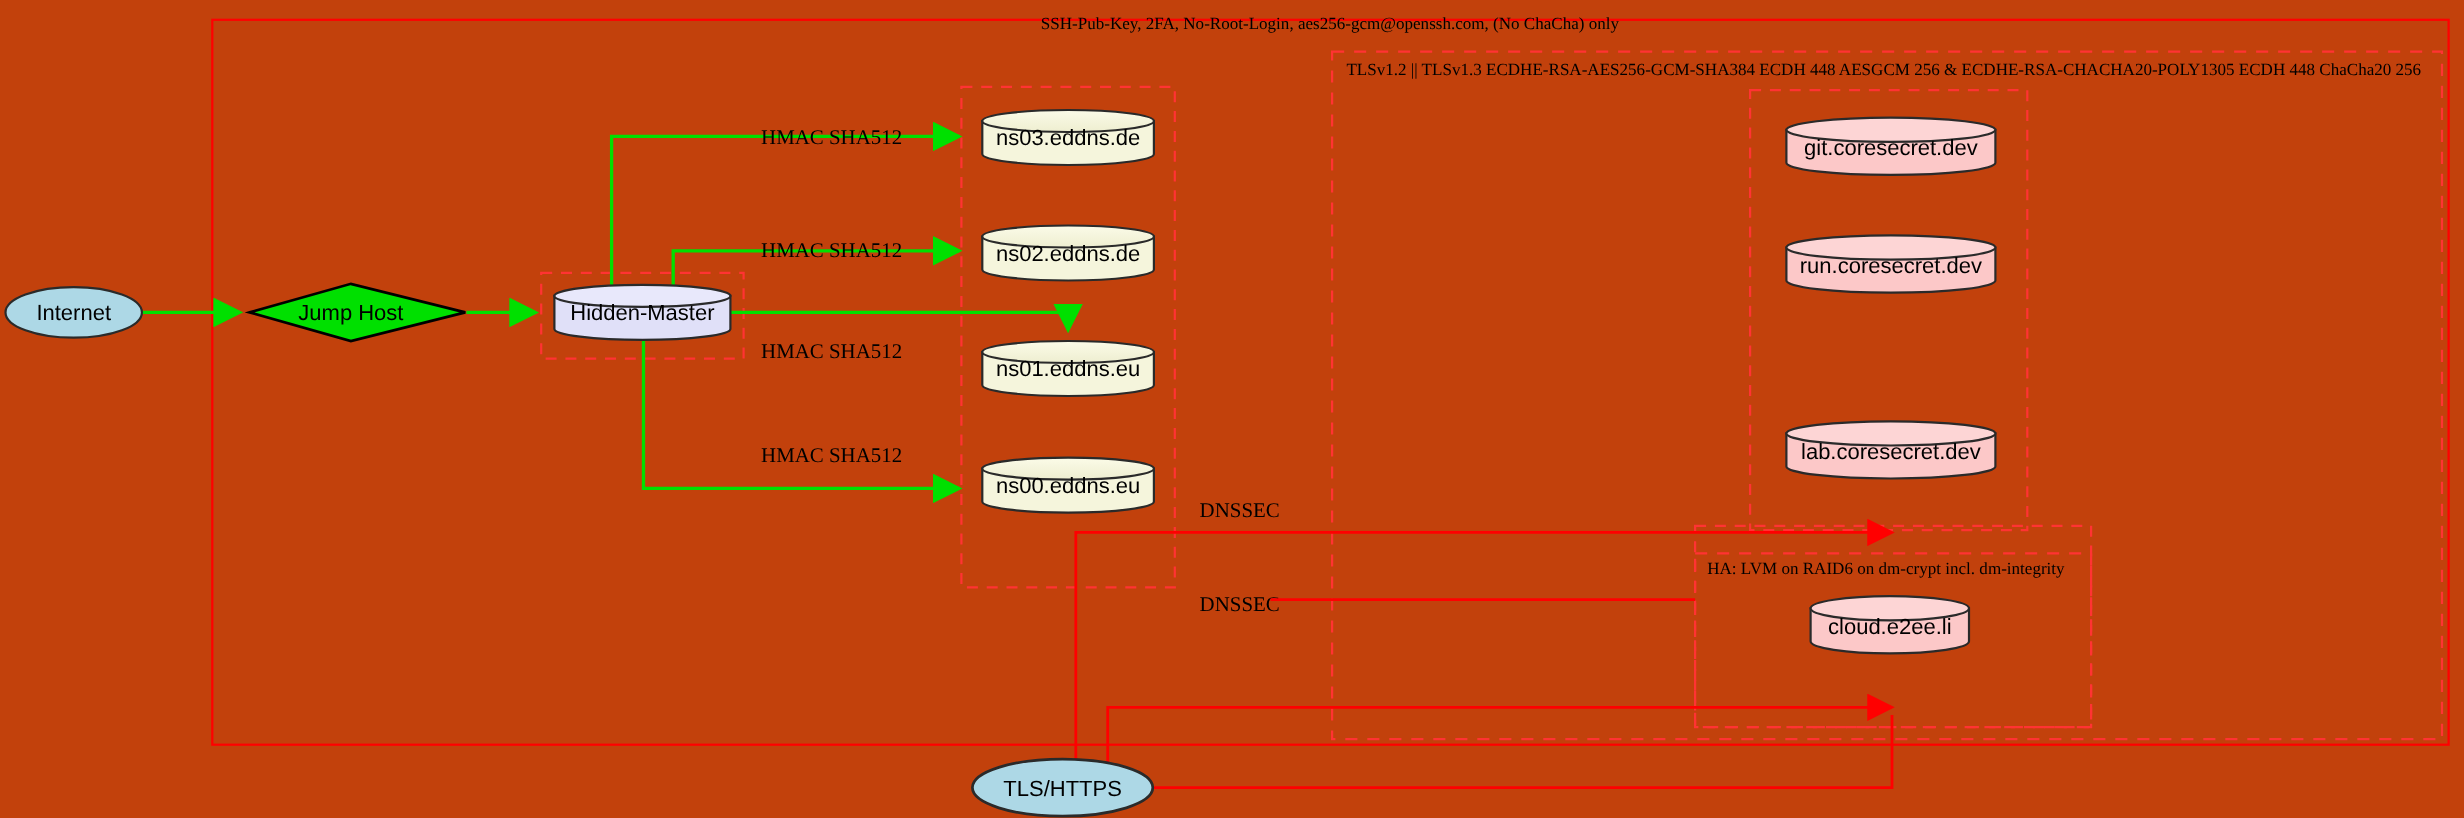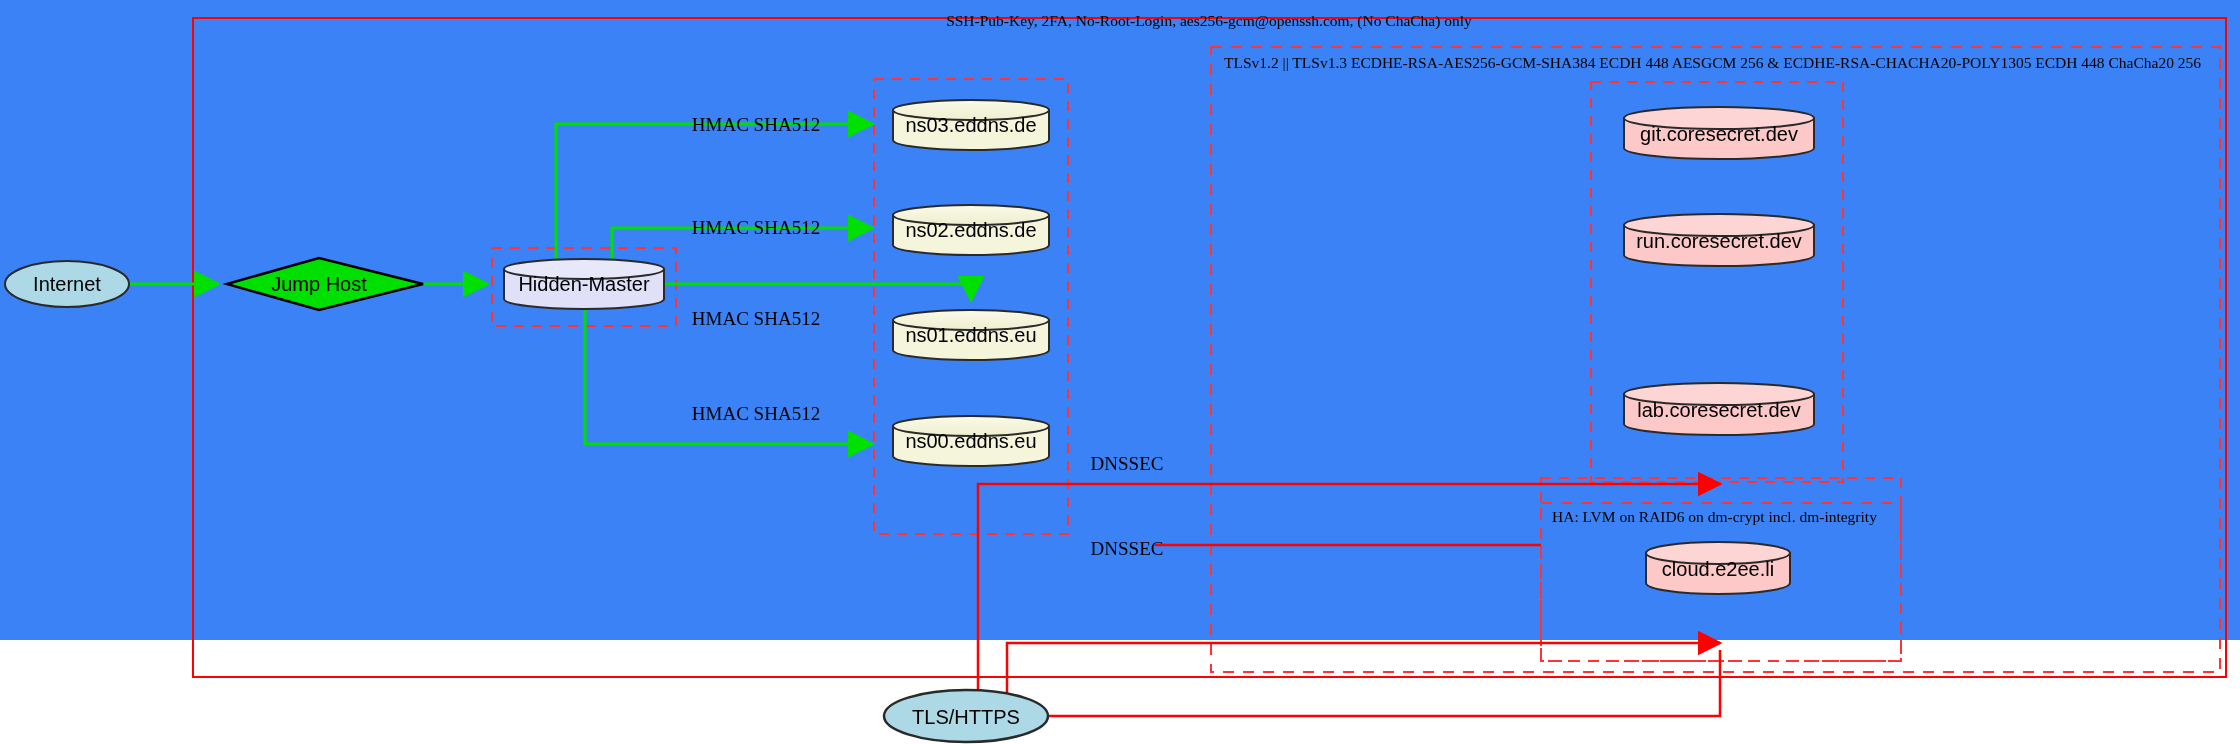--- a/index.html
+++ b/index.html
@@ -1,18 +1,18 @@
 <!DOCTYPE html>
 <html><head>
 <meta charset="utf-8">
 <style>
   html,body{margin:0;padding:0;background:#ffffff;}
   body{width:2240px;height:744px;overflow:hidden;
        font-family:"Liberation Sans",sans-serif;}
-  #stage{position:relative;width:2240px;height:640px;background:#3b82f6;}
+  #stage{position:relative;width:2240px;height:744px;background:#c2410c;}
   svg{position:absolute;left:0;top:0;width:2240px;height:744px;}
   .serif{font-family:"Liberation Serif",serif;}
   .sans{font-family:"Liberation Sans",sans-serif;}
   text{fill:#000;}
   .edgelabel{font-size:19px;}
   .cluster-label{font-size:15.5px;}
   .nodelabel{font-size:20px;}
 </style>
 </head>
 <body>

